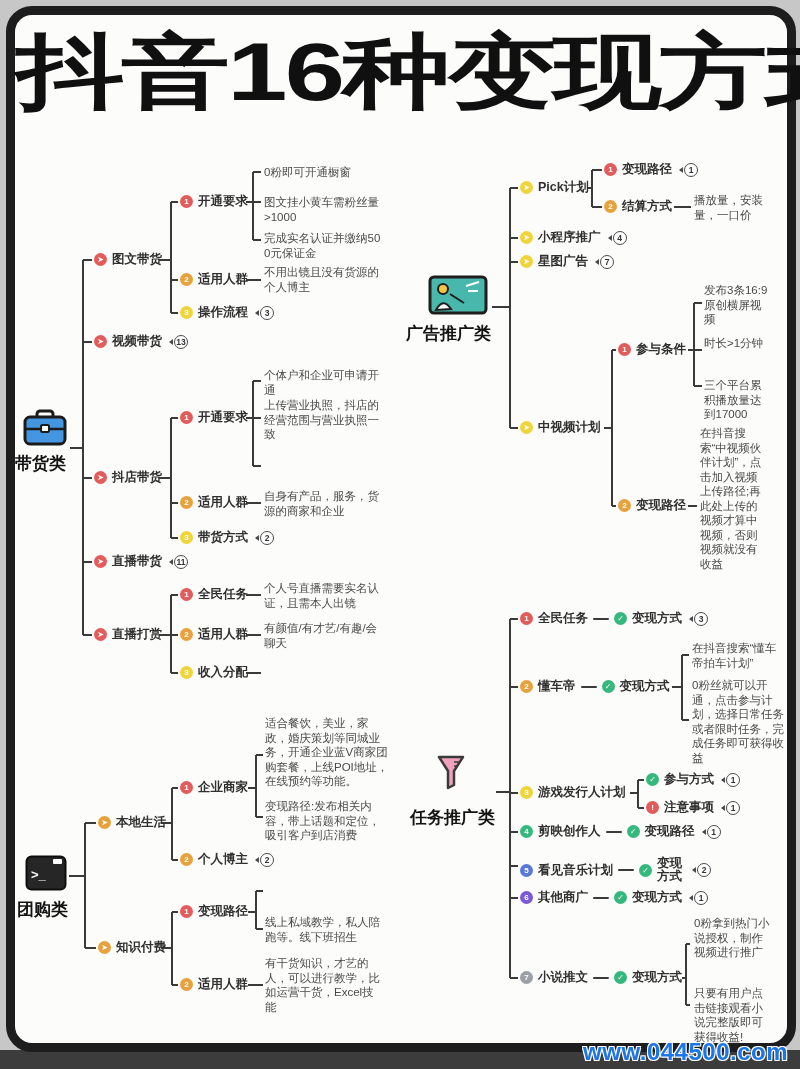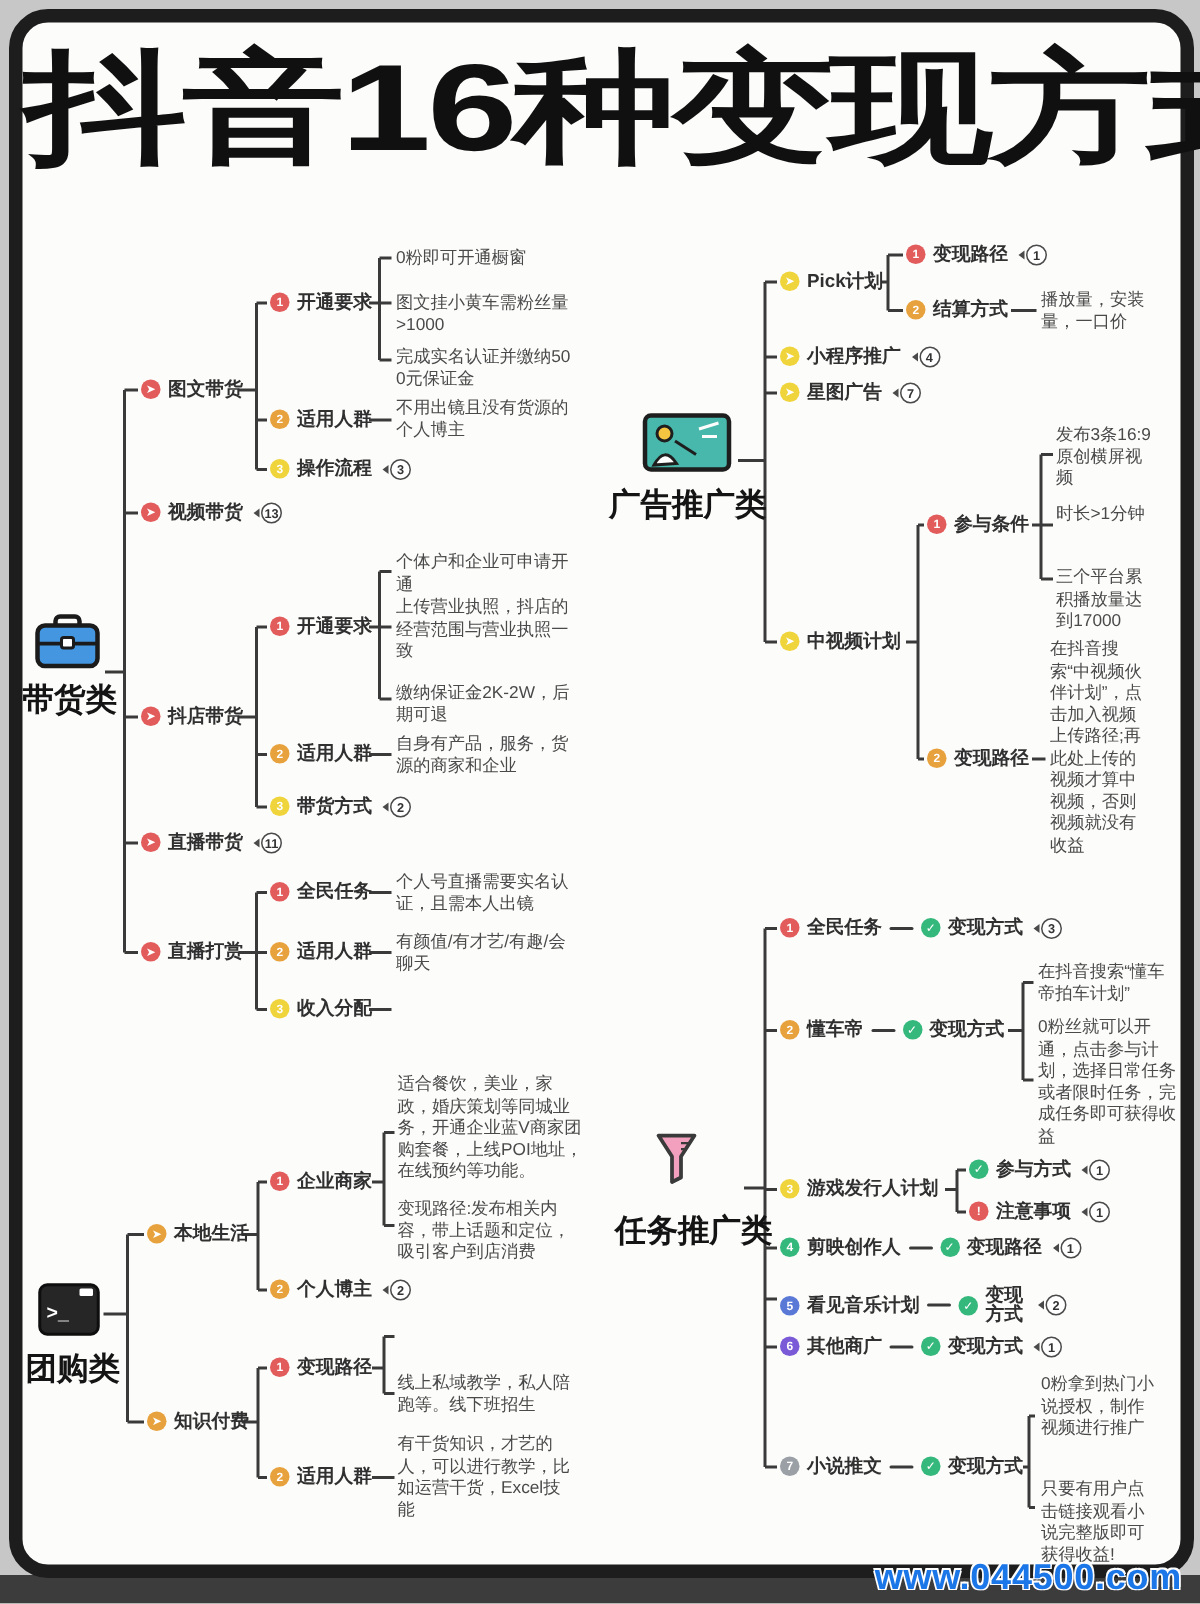--- a/index.html
+++ b/index.html
@@ -5,21 +5,21 @@
   html,body{margin:0;padding:0}
   body{position:relative;width:800px;height:1069px;background:#c7c7c7;overflow:hidden;
        font-family:"Liberation Sans","DejaVu Sans",sans-serif;color:#2f2f2f}
   .bottom-bar{position:absolute;left:0;top:1050px;width:800px;height:19px;background:#3c3c3c}
   .frame{position:absolute;left:6px;top:6px;width:772px;height:1028px;border:9px solid #1d1d1d;
          border-radius:26px;background:#fcfcfb}
   .canvas{position:absolute;left:0;top:0;width:800px;height:1069px}
   .title{position:absolute;left:16px;top:18px;font-size:82px;font-weight:900;color:#101010;
          white-space:nowrap;transform:scaleX(1.32);transform-origin:left top;letter-spacing:-2px}
   svg.lines{position:absolute;left:0;top:0}
-  .cat{position:absolute;font-size:21px;font-weight:800;color:#141414;white-space:nowrap}
+  .cat{position:absolute;font-size:17px;font-weight:800;color:#141414;white-space:nowrap}
   .cat-icon{position:absolute}
   .row{position:absolute;display:flex;align-items:center;gap:5px}
   .lb{font-size:12.5px;font-weight:600;color:#303030;white-space:nowrap}
   .lb.wrap{white-space:normal;width:28px;line-height:13px}
   .mk{width:13px;height:13px;min-width:13px;border-radius:50%;color:#fff;font-size:8px;line-height:13px;
       text-align:center;font-weight:700;display:inline-block}
   .c-red{background:#e25c5c}.c-org{background:#e8a23d}.c-yel{background:#f0d43c}
   .c-grn{background:#35b87c}.c-blu{background:#5a78d6}.c-pur{background:#7a5ad6}.c-gry{background:#9aa0a6}
   .badge{display:inline-flex;align-items:center;margin-left:2px}
   .badge .tri{width:0;height:0;border-top:3px solid transparent;border-bottom:3px solid transparent;
@@ -141,21 +141,20 @@
   <div class="row" style="left:180px;top:529px">
     <span class="mk c-yel">3</span>
     <span class="lb">带货方式</span>
     <span class="badge">
         <span class="tri"></span>
         <span class="bnum">2</span>
       </span>
   </div>
   <div class="leaf" style="left:264px;top:368px;width:124px">个体户和企业可申请开通</div>
   <div class="leaf" style="left:264px;top:398px;width:124px">上传营业执照，抖店的经营范围与营业执照一致</div>
-  <div class="leaf" style="left:264px;top:455px;width:124px">缴纳保证金2K-2W，后期可退</div>
   <div class="leaf" style="left:264px;top:489px;width:124px">自身有产品，服务，货源的商家和企业</div>
 
   <div class="row" style="left:180px;top:586px">
     <span class="mk c-red">1</span>
     <span class="lb">全民任务</span>
   </div>
   <div class="row" style="left:180px;top:626px">
     <span class="mk c-org">2</span>
     <span class="lb">适用人群</span>
   </div>

